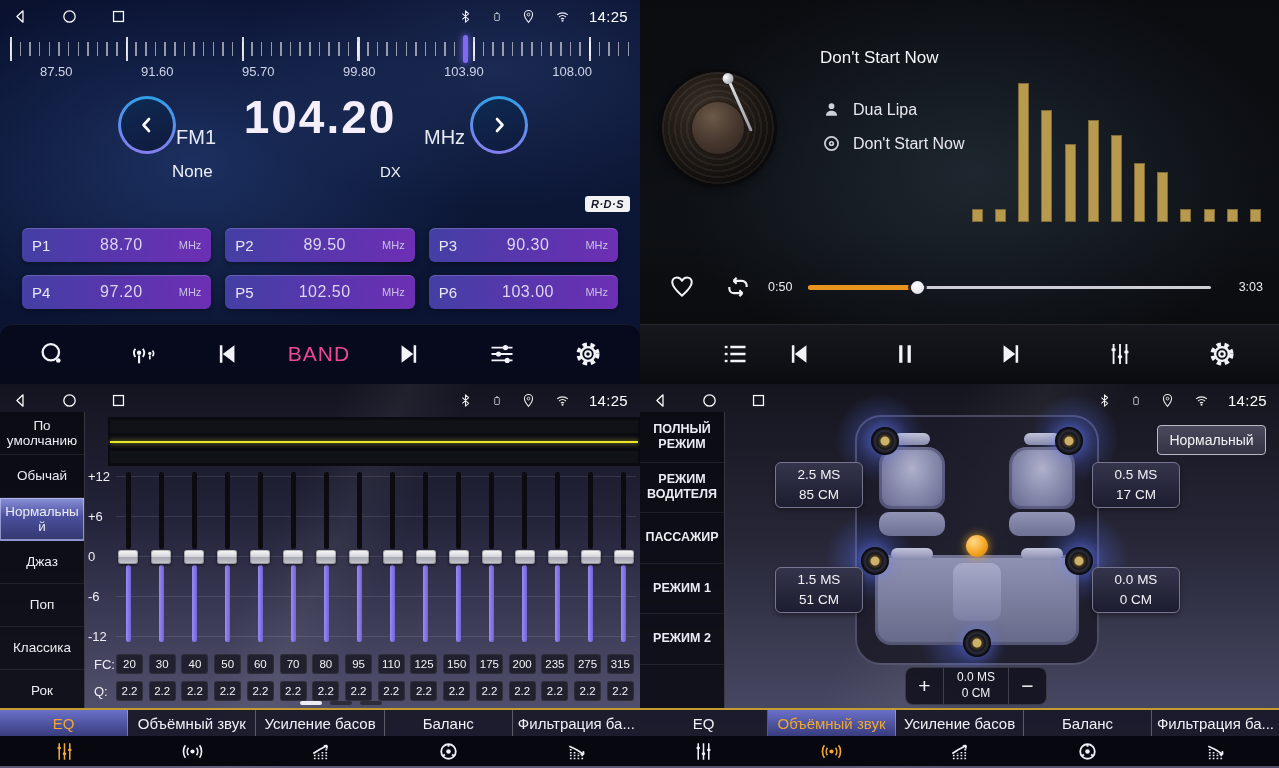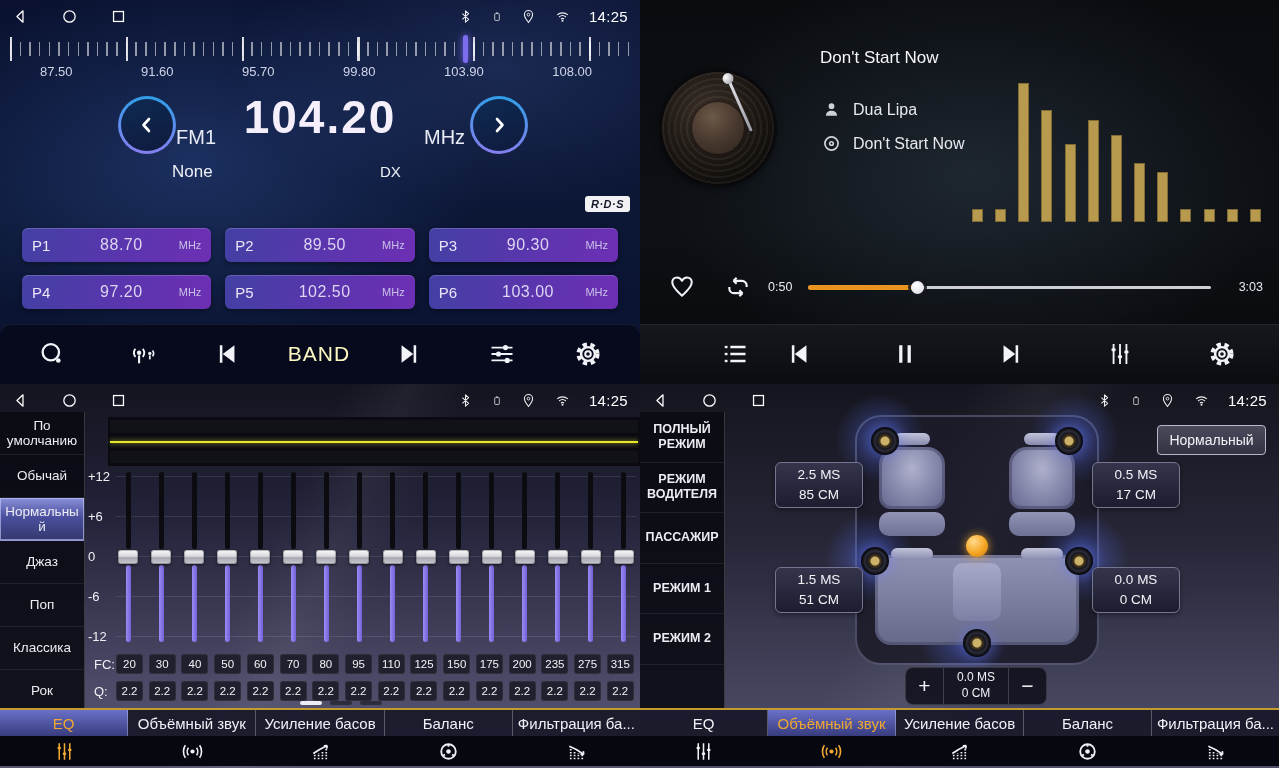--- a/index.html
+++ b/index.html
@@ -55,21 +55,21 @@
   .preset{display:flex;align-items:center;padding:0 10px;border-radius:6px;cursor:pointer;
     background:linear-gradient(100deg,#4340a4 0%,#5b35ae 55%,#6d2fb4 100%);
     box-shadow:inset 0 1px 0 rgba(255,255,255,.18),0 2px 5px rgba(0,0,0,.35);}
   .preset .pl{font-size:15px;color:#eae6f6;width:32px;}
   .preset .pf{flex:1;text-align:center;font-size:16px;font-weight:300;color:#ddd5f2;letter-spacing:.5px;}
   .preset .pu{font-size:11px;color:#c9c0e6;}
   .toolbar{position:absolute;left:0;right:0;bottom:0;height:60px;background:rgba(7,10,26,.92);
     border-radius:12px 12px 0 0;box-shadow:inset 0 1px 0 rgba(255,255,255,.07);}
   .tb-ic{position:absolute;top:50%;transform:translate(-50%,-50%);color:#f2f3f8;cursor:pointer;}
   .tb-ic svg{width:28px;height:28px;display:block;}
-  .band-txt{font-size:21px;letter-spacing:1px;color:#fef9c3;}
+  .band-txt{font-size:21px;letter-spacing:1px;color:#ec4899;}
 
   
   .album{position:absolute;left:22px;top:72px;width:112px;height:112px;border-radius:50%;
     background:repeating-radial-gradient(circle,rgba(255,255,255,.05) 0 2px,transparent 2px 6px),
                radial-gradient(circle at 40% 35%,#3a3028 0%,#241d18 35%,#120f0c 70%,#060605 100%);
     box-shadow:0 0 0 3px #0a0a0c,0 4px 10px rgba(0,0,0,.6);}
   .album .label{position:absolute;left:28px;top:28px;width:56px;height:56px;border-radius:50%;
     background:radial-gradient(circle at 40% 30%,#6b5a48 0%,#4a3a30 45%,#2a211c 100%);
     box-shadow:inset 0 0 0 2px rgba(0,0,0,.5);}
   .tonearm{position:absolute;left:66px;top:6px;width:3px;height:58px;background:linear-gradient(#e8e8ee,#9a9aa6);

